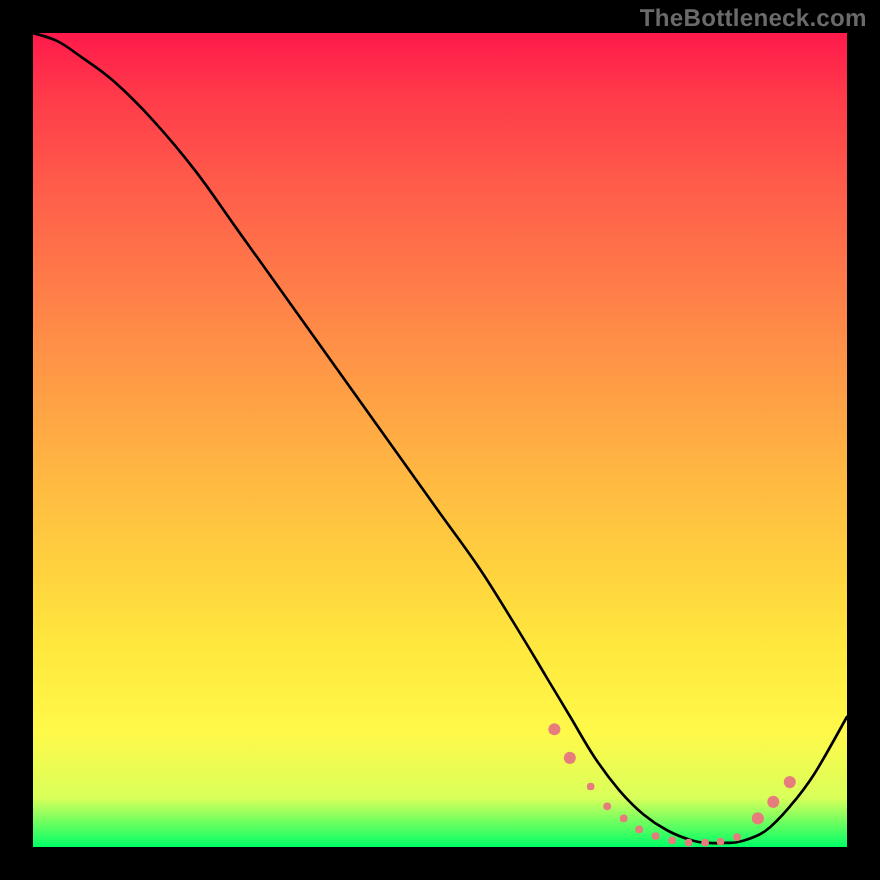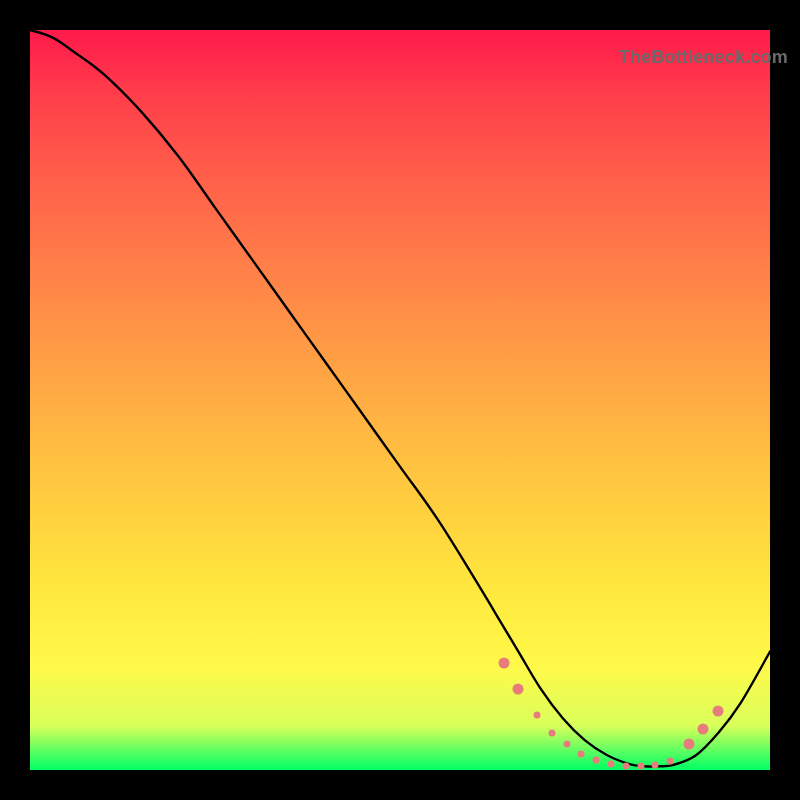--- a/index.html
+++ b/index.html
@@ -3,26 +3,25 @@
 <meta charset="utf-8">
 <style>
   * { margin: 0; padding: 0; box-sizing: border-box; }
   html, body { width: 800px; height: 800px; background: #000; overflow: hidden; }
   .wrap { position: relative; width: 800px; height: 800px; background: #000; }
   .watermark {
     position: absolute;
     top: 4px;
     right: 12px;
     font-family: Arial, Helvetica, sans-serif;
-    font-size: 18px;
+    font-size: 22px;
     font-weight: 600;
     color: #6a6a6a;
     letter-spacing: 0.2px;
     z-index: 5;
-    margin-top: 43px;
   }
   .plot {
     position: absolute;
     left: 30px;
     top: 30px;
     width: 740px;
     height: 740px;
     background: linear-gradient(
       to bottom,
       #ff1a4b 0%,

